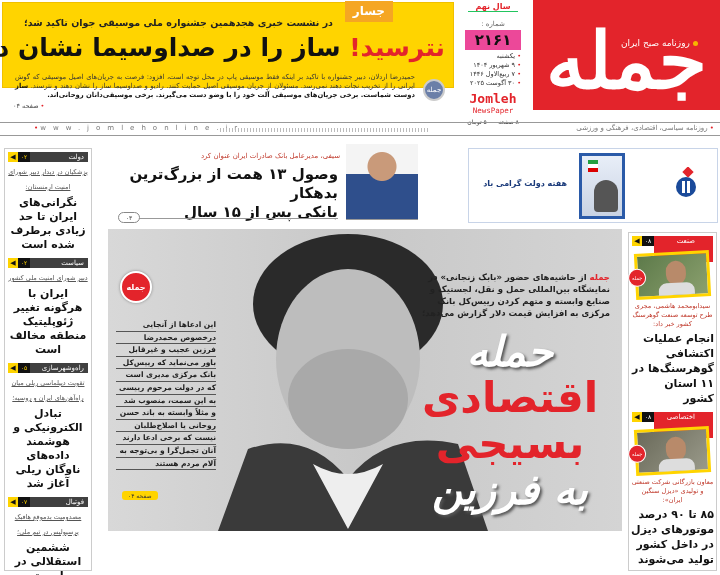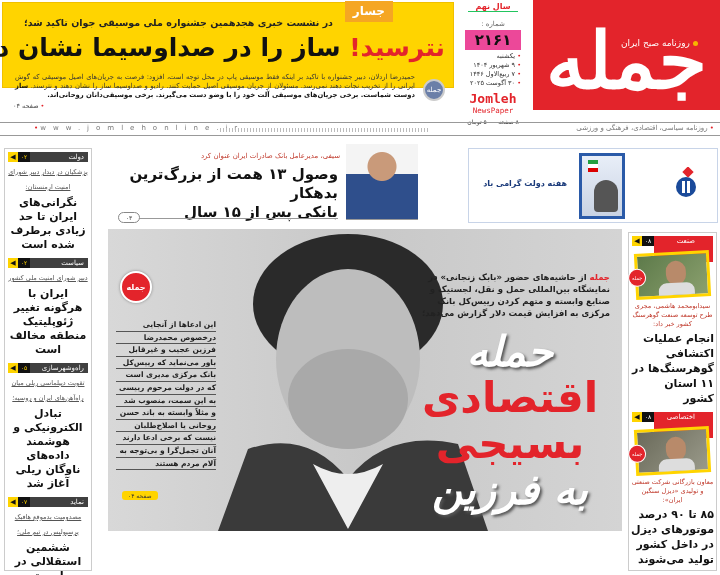--- a/index.html
+++ b/index.html
@@ -203,21 +203,21 @@
     <div class="lsec">
         <span class="bar">راه‌وشهرسازی</span>
         <span class="num">۰۵</span>
         <span class="arr">◀</span>
       </div>
     <div class="lkick">تقویت دیپلماسی ریلی میان راه‌آهن‌های ایران و روسیه؛</div>
     <div class="lhead">تبادل الکترونیکی و هوشمند داده‌های ناوگان ریلی آغاز شد</div>
   </div>
   <div>
     <div class="lsec">
-        <span class="bar">نماید</span>
+        <span class="bar">فوتبال</span>
         <span class="num">۰۷</span>
         <span class="arr">◀</span>
       </div>
     <div class="lkick">مصدومیت بدموقع هافبک پرسپولیس در تیم ملی؛</div>
     <div class="lhead">ششمین استقلالی در لیست قلعه‌نویی</div>
   </div>
   <div id="player">
     <div class="head"></div>
 
   </div>

